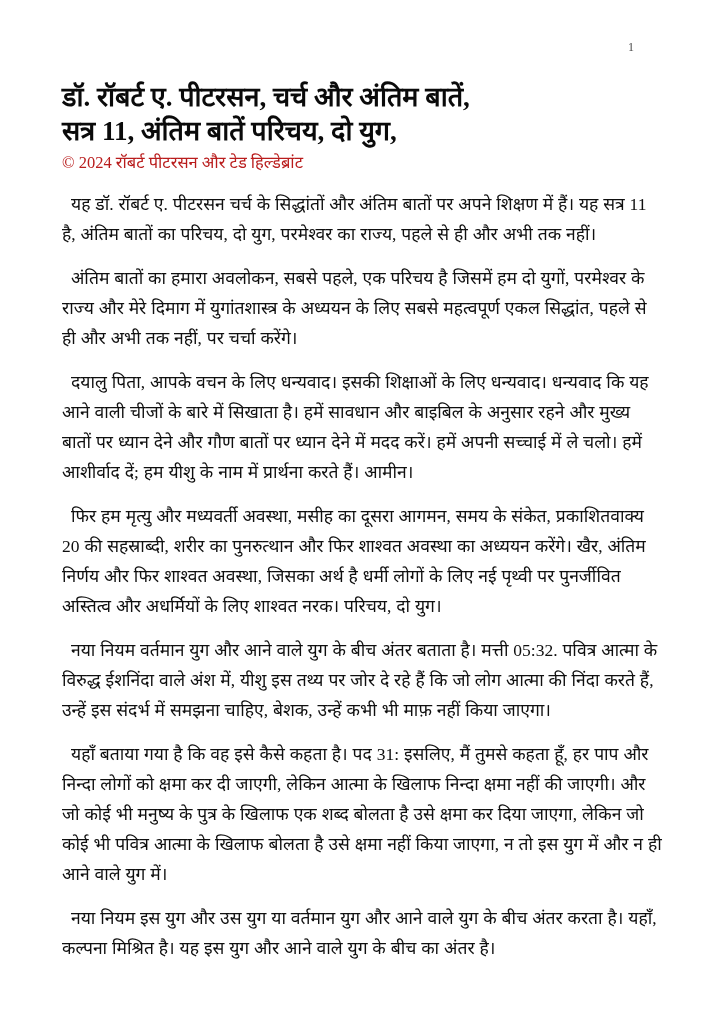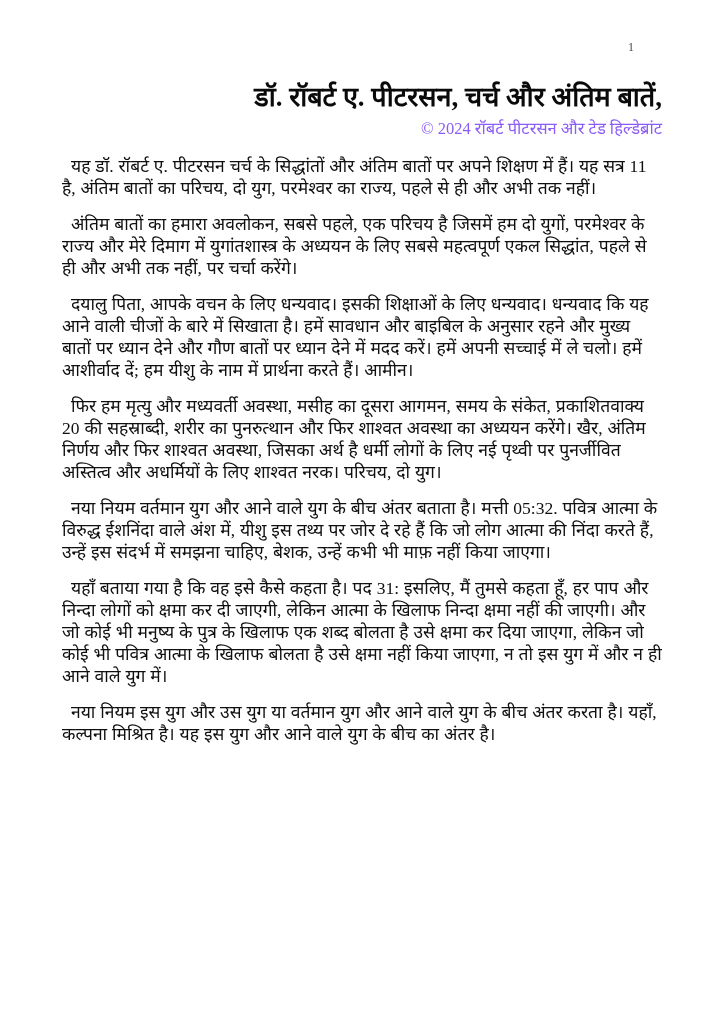--- a/index.html
+++ b/index.html
@@ -23,57 +23,58 @@
   .page-number {
     position: absolute;
     top: 40px;
     left: 628px;
     font-size: 12px;
     color: #4a4a4a;
     letter-spacing: 0.5px;
   }
   .title {
     margin-top: 44px;
-    text-align: right;
+    text-align: left;
     font-weight: 700;
     font-size: 27px;
     line-height: 1.26;
     color: #0a0a0a;
   }
   .title-line { display: block; }
   .copyright {
     margin-top: 5px;
-    text-align: right;
+    text-align: left;
     font-size: 16.5px;
     line-height: 1.25;
-    color: #8b5cf6;
+    color: #b91c1c;
   }
   .body-text {
     margin-top: 15px;
   }
   .para {
     font-size: 17.5px;
-    line-height: 22px;
+    line-height: 30px;
     text-indent: 9px;
     text-align: left;
     color: #0f0f0f;
     margin-bottom: 14px;
     word-spacing: 0.5px;
   }
   .para:last-child { margin-bottom: 16px; }
 </style>
 </head>
 <body>
 
 <div class="page">
 
   <div class="page-number">1</div>
 
   <h1 class="title">
     <span class="title-line">डॉ. रॉबर्ट ए. पीटरसन, चर्च और अंतिम बातें,</span>
+    <span class="title-line">सत्र 11, अंतिम बातें परिचय, दो युग,</span>
   </h1>
 
   <div class="copyright">© 2024 रॉबर्ट पीटरसन और टेड हिल्डेब्रांट</div>
 
   <div class="body-text">
     <p class="para">यह डॉ. रॉबर्ट ए. पीटरसन चर्च के सिद्धांतों और अंतिम बातों पर अपने शिक्षण में हैं। यह सत्र 11 है, अंतिम बातों का परिचय, दो युग, परमेश्वर का राज्य, पहले से ही और अभी तक नहीं।</p>
     <p class="para">अंतिम बातों का हमारा अवलोकन, सबसे पहले, एक परिचय है जिसमें हम दो युगों, परमेश्वर के राज्य और मेरे दिमाग में युगांतशास्त्र के अध्ययन के लिए सबसे महत्वपूर्ण एकल सिद्धांत, पहले से ही और अभी तक नहीं, पर चर्चा करेंगे।</p>
     <p class="para">दयालु पिता, आपके वचन के लिए धन्यवाद। इसकी शिक्षाओं के लिए धन्यवाद। धन्यवाद कि यह आने वाली चीजों के बारे में सिखाता है। हमें सावधान और बाइबिल के अनुसार रहने और मुख्य बातों पर ध्यान देने और गौण बातों पर ध्यान देने में मदद करें। हमें अपनी सच्चाई में ले चलो। हमें आशीर्वाद दें; हम यीशु के नाम में प्रार्थना करते हैं। आमीन।</p>
     <p class="para">फिर हम मृत्यु और मध्यवर्ती अवस्था, मसीह का दूसरा आगमन, समय के संकेत, प्रकाशितवाक्य 20 की सहस्राब्दी, शरीर का पुनरुत्थान और फिर शाश्वत अवस्था का अध्ययन करेंगे। खैर, अंतिम निर्णय और फिर शाश्वत अवस्था, जिसका अर्थ है धर्मी लोगों के लिए नई पृथ्वी पर पुनर्जीवित अस्तित्व और अधर्मियों के लिए शाश्वत नरक। परिचय, दो युग।</p>
     <p class="para">नया नियम वर्तमान युग और आने वाले युग के बीच अंतर बताता है। मत्ती 05:32. पवित्र आत्मा के विरुद्ध ईशनिंदा वाले अंश में, यीशु इस तथ्य पर जोर दे रहे हैं कि जो लोग आत्मा की निंदा करते हैं, उन्हें इस संदर्भ में समझना चाहिए, बेशक, उन्हें कभी भी माफ़ नहीं किया जाएगा।</p>

